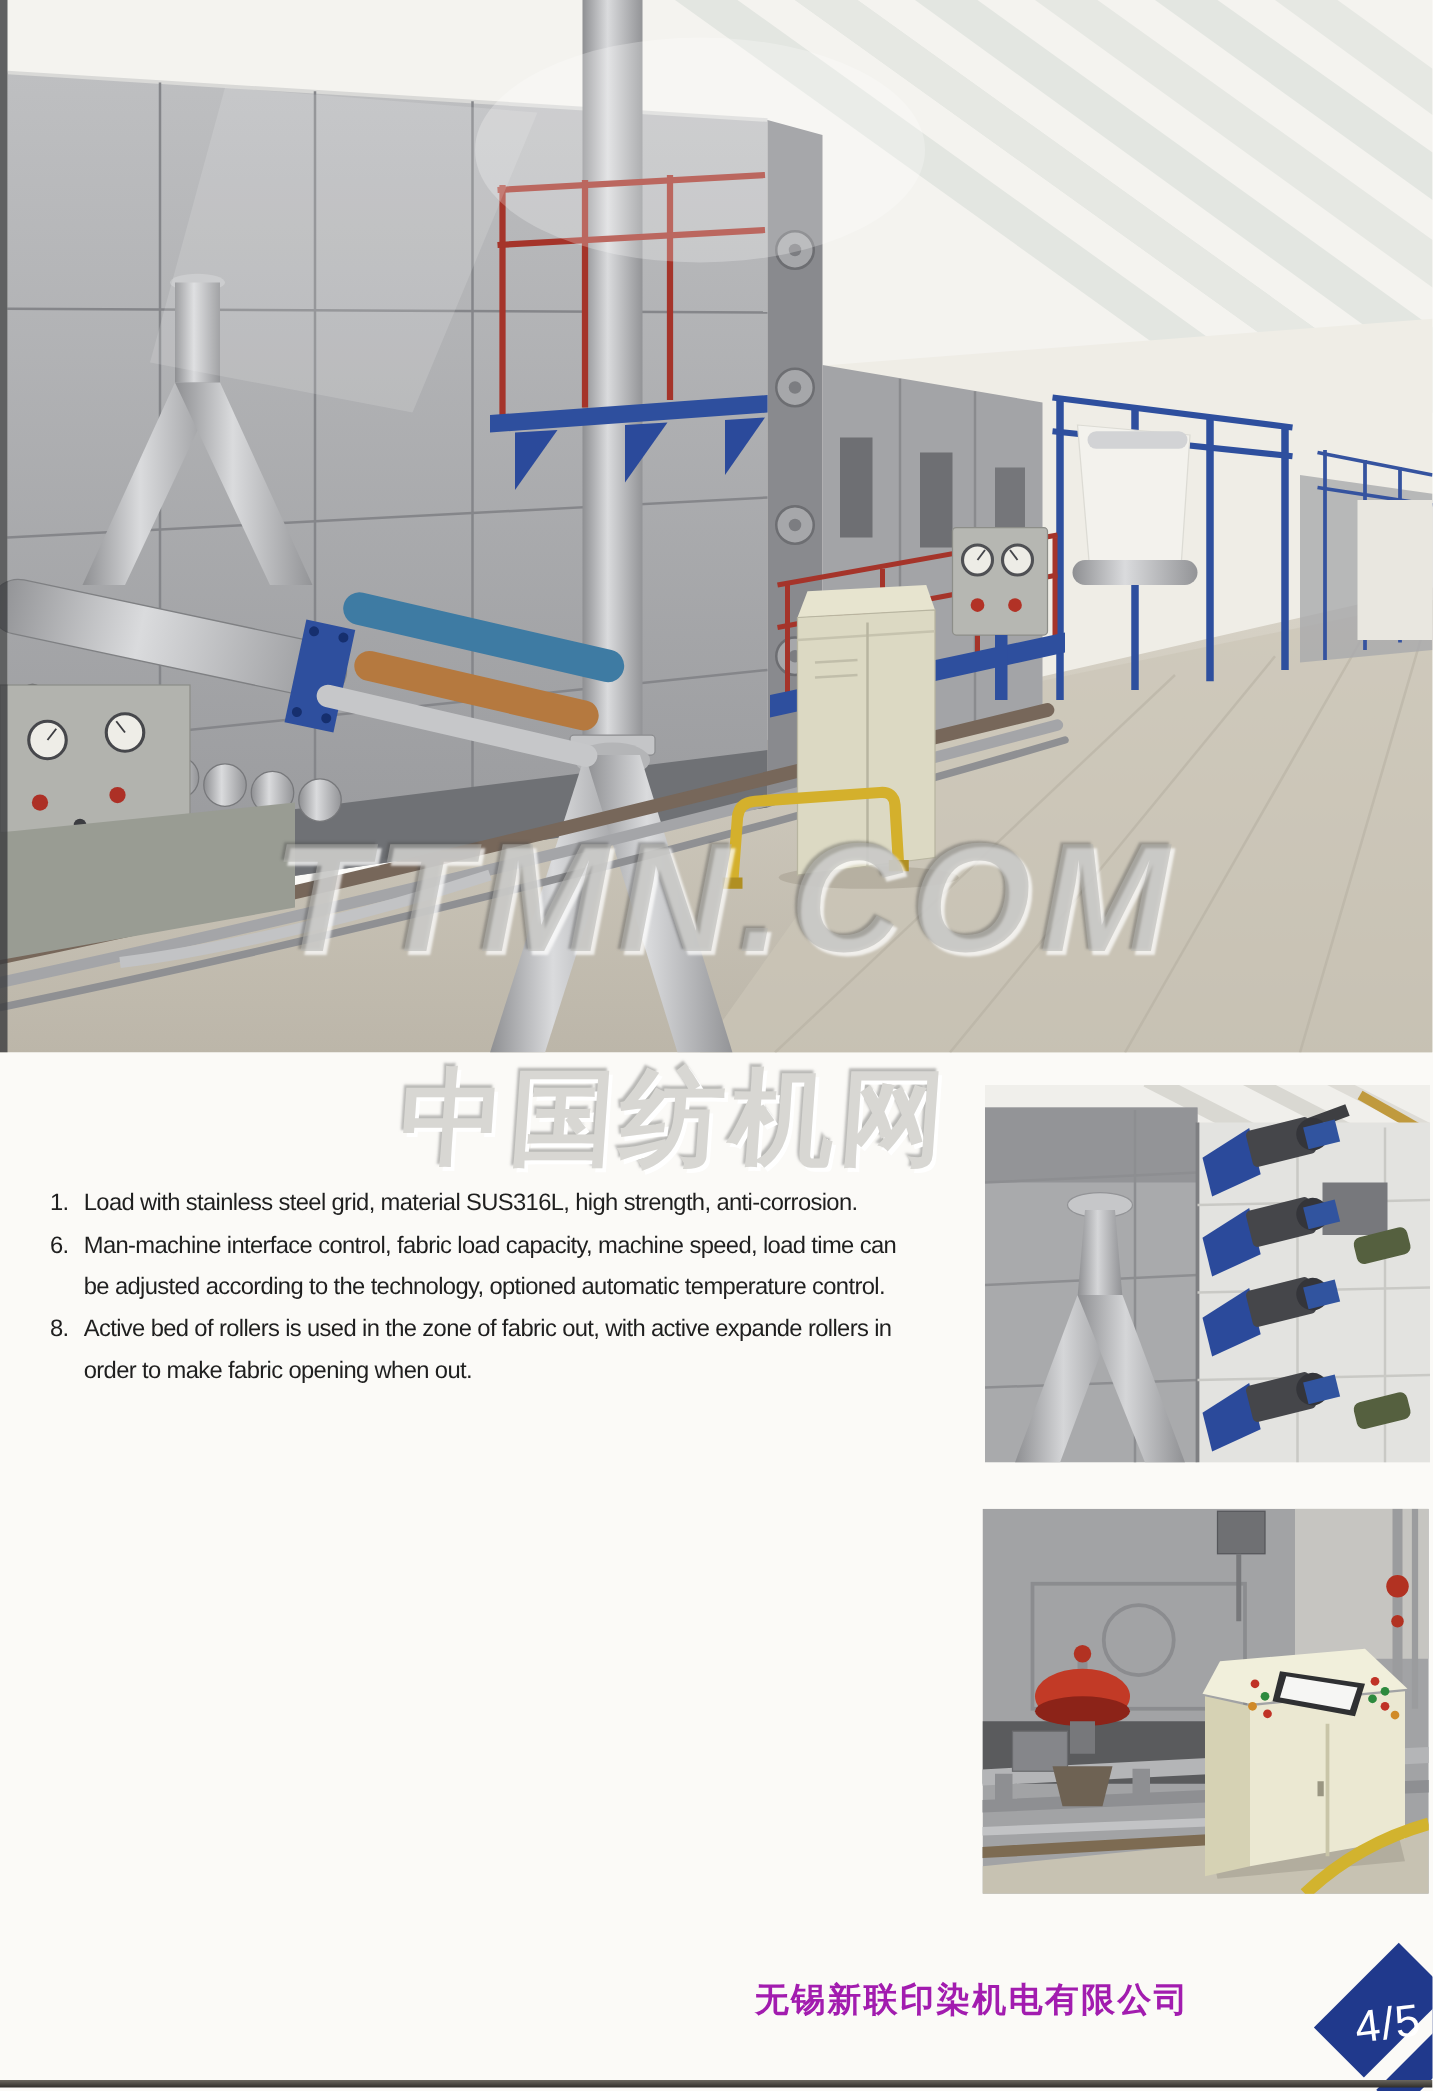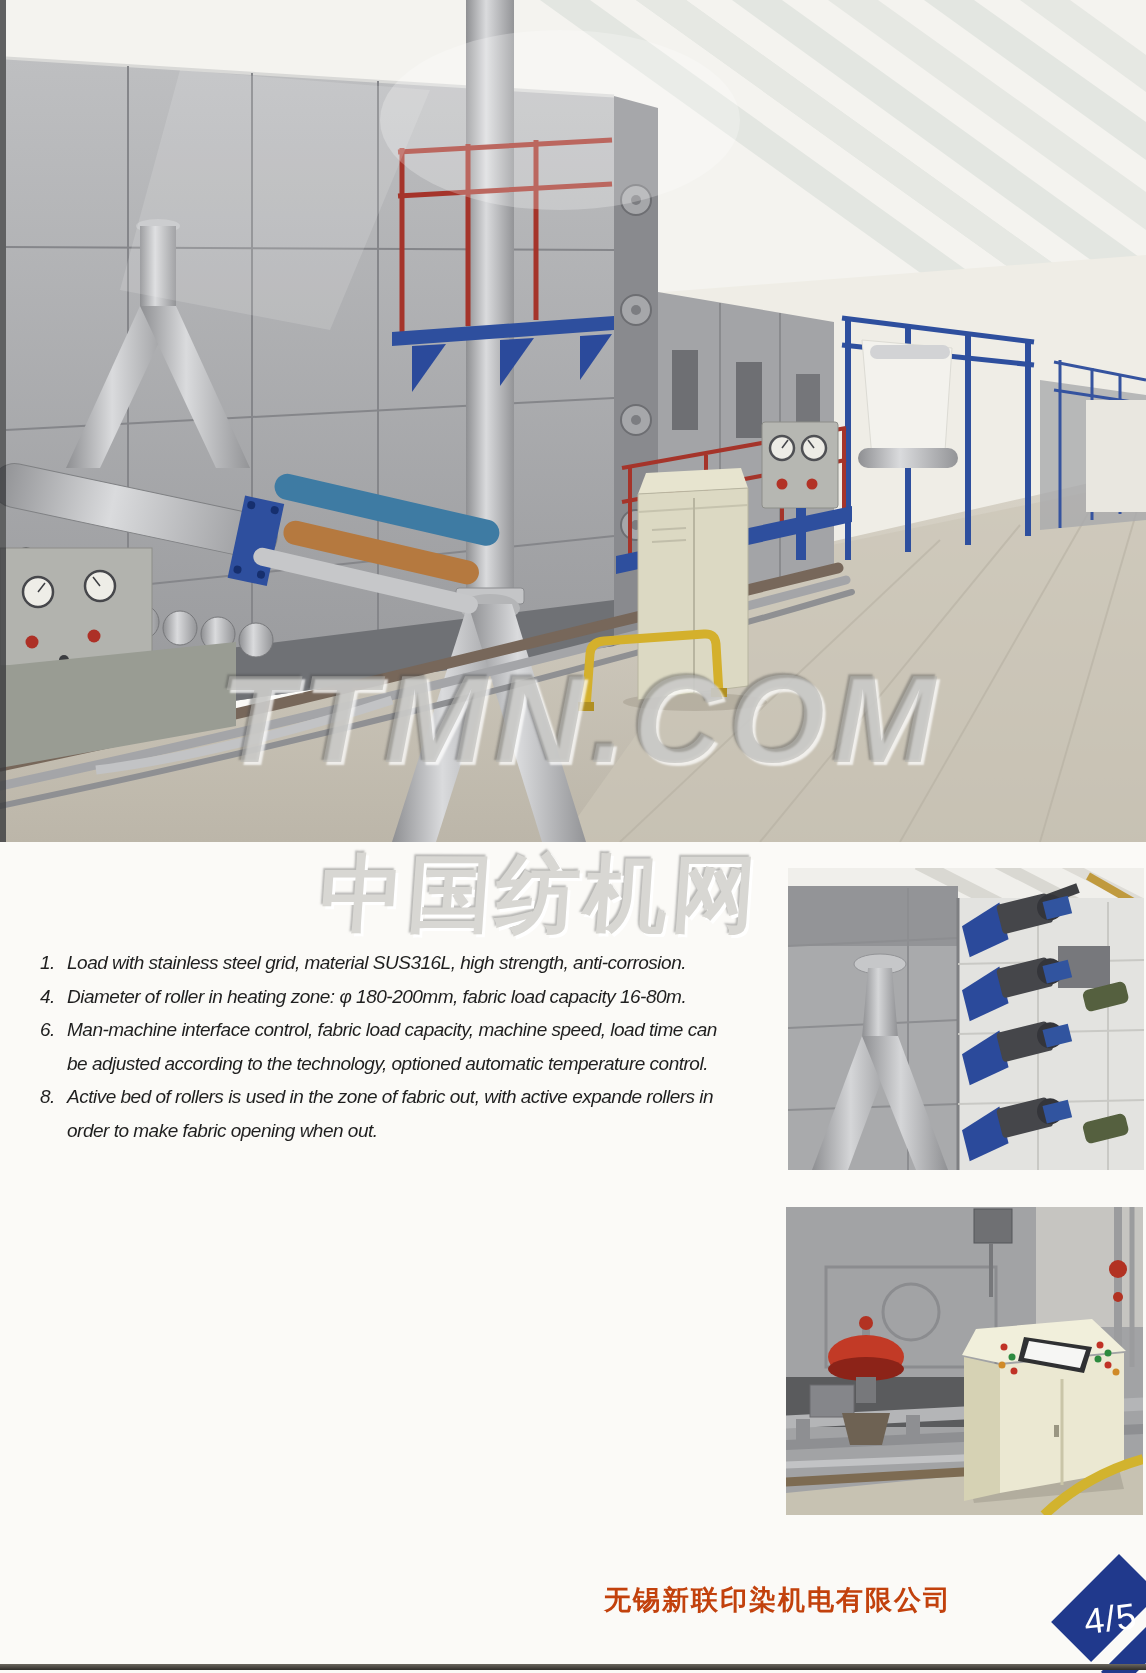--- a/index.html
+++ b/index.html
@@ -21,33 +21,33 @@
   .wm-cn{
     position:absolute;left:320px;top:838px;
     font-size:84px;font-weight:700;letter-spacing:4px;
     color:#d8d7d3;transform:skewX(-4deg);
     text-shadow:3px 3px 0 #ffffff,-2px -2px 2px rgba(130,130,127,.55);
     white-space:nowrap;pointer-events:none;
   }
   
   .features{
     position:absolute;left:40px;top:946px;width:700px;
-    font-size:19px;line-height:33.5px;letter-spacing:-0.5px;color:#1f1f1f;font-style:italic;
+    font-size:19px;line-height:33.5px;letter-spacing:-0.5px;color:#1f1f1f;
   }
   .feat{padding-left:27px;}
   .feat-num{display:inline-block;width:27px;margin-left:-27px;}
   
   .photo-side1{position:absolute;left:788px;top:868px;width:356px;height:302px;}
   .photo-side2{position:absolute;left:786px;top:1207px;width:357px;height:308px;}
   .photo-side1 svg,.photo-side2 svg{display:block;}
   
   .company{
     position:absolute;left:604px;top:1583px;
     font-size:27px;font-weight:700;letter-spacing:2px;line-height:34px;
-    color:#c2410c;white-space:nowrap;
+    color:#a21caf;white-space:nowrap;
   }
   .corner-diamond{
     position:absolute;left:1071px;top:1574px;width:96px;height:96px;
     background:#20398c;transform:rotate(45deg);
   }
   .corner-stripe{
     position:absolute;left:1066px;top:1629px;width:122px;height:14px;
     background:#fbfaf7;transform:rotate(-45deg);
   }
   .corner-page-num{
@@ -283,21 +283,20 @@
   <polygon points="180,70 430,90 330,330 120,290" fill="#ffffff" opacity="0.14"></polygon>
   <rect x="0" y="0" width="6" height="842" fill="#3b3c3e" opacity="0.8"></rect>
 </svg>
 </div>
 
 <div class="wm-ttmn">TTMN.COM</div>
 <div class="wm-cn">中国纺机网</div>
 
 <div class="features">
   <div class="feat"><span class="feat-num">1.</span><span>Load with stainless steel grid, material SUS316L, high strength, anti-corrosion.</span></div>
-  <div class="feat"><span class="feat-num">4.</span><span>Diameter of roller in heating zone: φ 180-200mm, fabric load capacity 16-80m.</span></div>
   <div class="feat"><span class="feat-num">6.</span><span>Man-machine interface control, fabric load capacity, machine speed, load time can be adjusted according to the technology, optioned automatic temperature control.</span></div>
   <div class="feat"><span class="feat-num">8.</span><span>Active bed of rollers is used in the zone of fabric out, with active expande rollers in order to make fabric opening when out.</span></div>
 </div>
 
 <div class="photo-side1">
 <svg width="356" height="302" viewBox="0 0 356 302" xmlns="http://www.w3.org/2000/svg">
   <defs>
     <linearGradient id="p1-pipe" x1="0" y1="0" x2="1" y2="0">
       <stop offset="0" stop-color="#8e8f92"></stop>
           <stop offset="0.45" stop-color="#d5d6d8"></stop>

